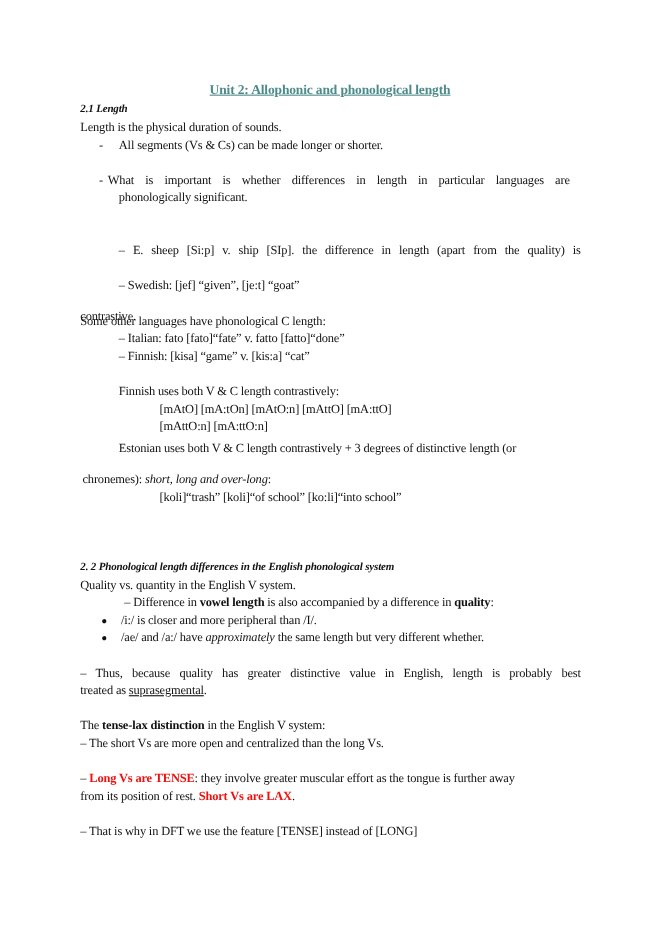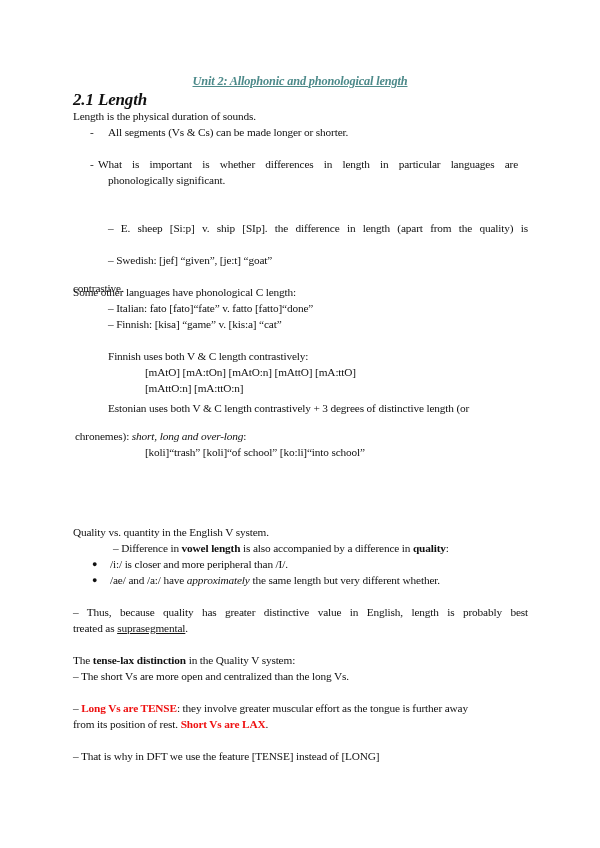--- a/index.html
+++ b/index.html
@@ -6,24 +6,24 @@
     body {
       width: 600px; height: 848px; position: relative; overflow: hidden;
       font-family: "Liberation Serif", "DejaVu Serif", serif;
       font-size: 11.3px; color: #111;
       letter-spacing: -0.15px;
     }
     .page { position: absolute; left: 0; top: 0; width: 600px; height: 848px; }
     .line { position: absolute; white-space: nowrap; line-height: 16px; }
     .title {
       left: 0; width: 600px; text-align: center; top: 73px;
-      font-style: italic; font-weight: bold; color: #4d8a8a;
+      font-weight: bold; color: #4d8a8a;
       text-decoration: underline; font-size: 12.3px;
     }
-    .h { font-weight: bold; font-style: italic; font-size: 17px; }
+    .h { font-weight: bold; font-style: italic; font-size: 10px; }
     .just-full { text-align: justify; text-align-last: justify; white-space: normal; }
     .dash { position: absolute; }
     .bullet { position: absolute; font-size: 9px; }
     .red { color: #ee1111; font-weight: bold; }
     .b { font-weight: bold; }
     .i { font-style: italic; }
     .u { text-decoration: underline; }
   </style>
 </head>
 <body>
@@ -53,39 +53,40 @@
   <div class="line" style="left:108px; top:348px;">Finnish uses both V &amp; C length contrastively:</div>
   <div class="line" style="left:145px; top:364px;">[mAtO] [mA:tOn] [mAtO:n] [mAttO] [mA:ttO]</div>
   <div class="line" style="left:145px; top:380px;">[mAttO:n] [mA:ttO:n]</div>
 
   <div class="line" style="left:108px; top:400px;">Estonian uses both V &amp; C length contrastively + 3 degrees of distinctive length (or</div>
   <div class="line" style="left:75px; top:428px;">
     <span>chronemes): </span><span class="i">short, long and over-long</span><span>:</span>
   </div>
   <div class="line" style="left:145px; top:444px;">[koli]“trash” [koli]“of school” [ko:li]“into school”</div>
 
+  <div class="line h" style="left:73px; top:508px;">2. 2 Phonological length differences in the English phonological system</div>
   <div class="line" style="left:73px; top:524px;">Quality vs. quantity in the English V system.</div>
   <div class="line" style="left:73px; top:540px;margin-left:40px;">
     <span>– Difference in </span><span class="b">vowel length</span><span> is also accompanied by a difference in </span><span class="b">quality</span><span>:</span>
   </div>
 
   <span class="bullet line" style="left:92px; top:556px;">●</span>
   <div class="line" style="left:110px; top:556px;">/i:/ is closer and more peripheral than /I/.</div>
   <span class="bullet line" style="left:92px; top:572px;">●</span>
   <div class="line" style="left:110px; top:572px;">
     <span>/ae/ and /a:/ have </span><span class="i">approximately</span><span> the same length but very different whether.</span>
   </div>
 
   <div class="line just-full" style="left:73px; top:604px; width:455px;">– Thus, because quality has greater distinctive value in English, length is probably best</div>
   <div class="line" style="left:73px; top:620px;">
     <span>treated as </span><span class="u">suprasegmental</span><span>.</span>
   </div>
 
   <div class="line" style="left:73px; top:652px;">
-    <span>The </span><span class="b">tense-lax distinction</span><span> in the Quality V system:</span>
+    <span>The </span><span class="b">tense-lax distinction</span><span> in the English V system:</span>
   </div>
   <div class="line" style="left:73px; top:668px;">– The short Vs are more open and centralized than the long Vs.</div>
 
   <div class="line" style="left:73px; top:700px; width:455px;">
     <span>– </span><span class="red">Long Vs are TENSE</span><span>: they involve greater muscular effort as the tongue is further away</span>
   </div>
   <div class="line" style="left:73px; top:716px;">
     <span>from its position of rest. </span><span class="red">Short Vs are LAX</span><span>.</span>
   </div>
 

